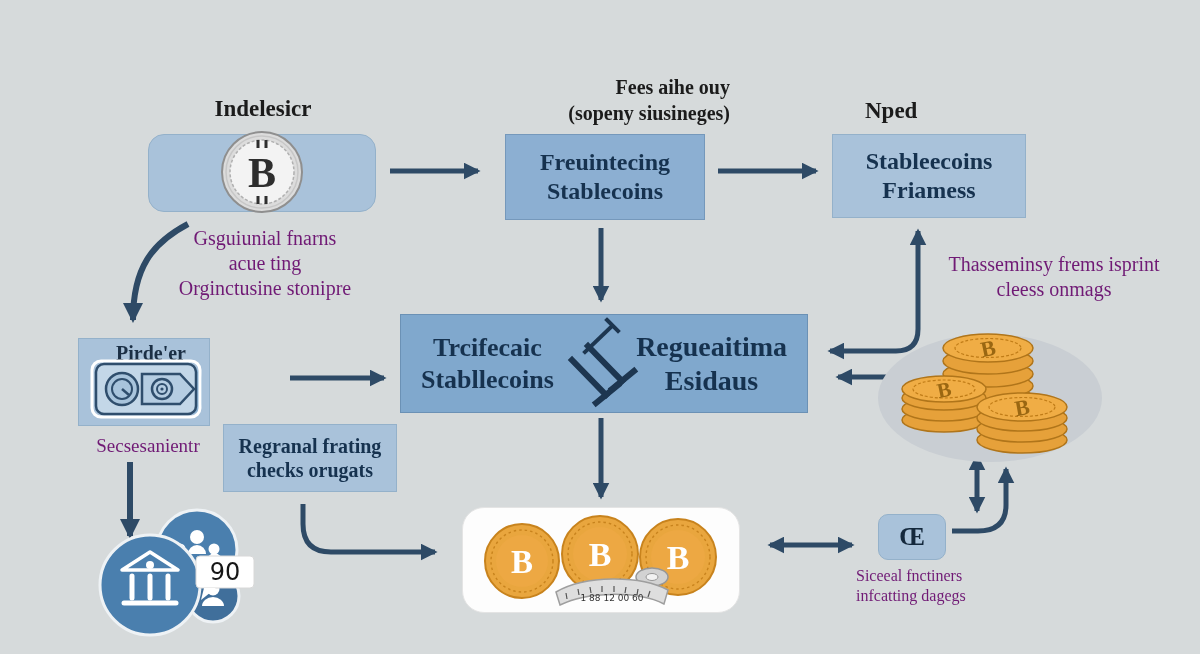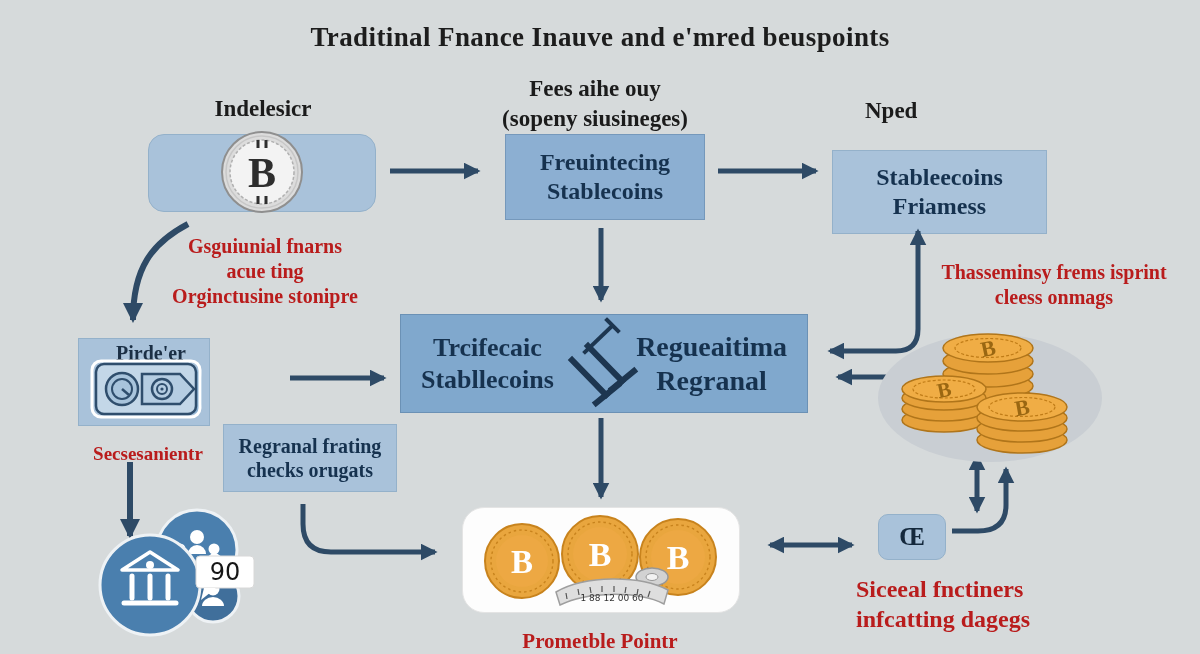--- a/index.html
+++ b/index.html
@@ -7,52 +7,51 @@
     position:relative; width:1200px; height:654px;
     background:#d6dadb; overflow:hidden;
     font-family:"Liberation Serif","DejaVu Serif",serif;
   }
   .abs { position:absolute; }
   .title {
     left:0; right:0; top:22px; text-align:center;
     font-size:27px; font-weight:bold; color:#1d1d1d; letter-spacing:.4px;
   }
   .lbl { font-weight:bold; color:#1b1b1b; }
-  .note { font-weight:bold; color:#b91c1c; line-height:1.25;margin-top:8px; }
+  .note { font-weight:normal; color:#701a75; line-height:1.25; }
   .bluebox { background:#a9c2da; border:1px solid #94b1ca; box-sizing:border-box; }
   .boxtext {
     display:flex; flex-direction:column; align-items:center; justify-content:center;
     font-weight:bold; color:#16324f; text-align:center; line-height:1.2; height:100%;
   }
   .overlay { position:absolute; left:0; top:0; pointer-events:none; }
 </style>
 </head>
 <body>
 
 <div class="stage">
 
-  <div class="abs title">Traditinal Fnance Inauve and e'mred beuspoints</div>
 
   <div class="abs lbl" style="left:150px;top:96px;width:226px;text-align:center;font-size:23px;">Indelesicr</div>
-  <div class="abs lbl" style="left:460px;top:74px;width:270px;text-align:center;font-size:23px;line-height:1.3;">
+  <div class="abs lbl" style="left:460px;top:74px;width:270px;text-align:right;font-size:20px;line-height:1.3;">
     <div>Fees aihe ouy</div>
     <div>(sopeny siusineges)</div>
   </div>
   <div class="abs lbl" style="left:865px;top:98px;font-size:23px;">Nped</div>
 
   <div class="abs bluebox" style="left:148px;top:134px;width:228px;height:78px;border-radius:16px;"></div>
 
   <div class="abs" style="left:505px;top:134px;width:198px;height:84px;background:#8cafd2;border:1px solid #7598bb;">
     <div class="boxtext" style="font-size:24px;">
       <div>Freuintecing</div>
       <div>Stablecoins</div>
     </div>
   </div>
 
-  <div class="abs bluebox" style="left:832px;top:134px;width:215px;height:84px;margin-top:16px;">
+  <div class="abs bluebox" style="left:832px;top:134px;width:194px;height:84px;">
     <div class="boxtext" style="font-size:24px;">
       <div>Stableecoins</div>
       <div>Friamess</div>
     </div>
   </div>
 
   <div class="abs note" style="left:120px;top:226px;width:290px;text-align:center;font-size:20px;">
     <div>Gsguiunial fnarns</div>
     <div>acue ting</div>
     <div>Orginctusine stonipre</div>
@@ -64,41 +63,40 @@
   <div class="abs note" style="left:62px;top:434px;width:172px;text-align:center;font-size:19px;">Secsesanientr</div>
 
   <div class="abs" style="left:400px;top:314px;width:408px;height:99px;background:#80a8cd;border:1px solid #6b91b5;display:flex;align-items:center;justify-content:space-between;padding:8px 20px;box-sizing:border-box;">
     <div class="boxtext" style="font-size:26px;height:auto;">
       <div>Trcifecaic</div>
       <div>Stabllecoins</div>
     </div>
     <div style="width:95px;height:95px;"></div>
     <div class="boxtext" style="font-size:28px;height:auto;">
       <div>Regueaitima</div>
-      <div>Regranal</div>
+      <div>Esidaus</div>
     </div>
   </div>
 
   <div class="abs bluebox" style="left:223px;top:424px;width:174px;height:68px;">
     <div class="boxtext" style="font-size:20px;">
       <div>Regranal frating</div>
       <div>checks orugats</div>
     </div>
   </div>
 
   <div class="abs note" style="left:928px;top:252px;width:252px;text-align:center;font-size:20px;">
     <div>Thasseminsy frems isprint</div>
     <div>cleess onmags</div>
   </div>
 
   <div class="abs" style="left:462px;top:507px;width:276px;height:104px;background:#fdfdfd;border:1px solid #e4e4e4;border-radius:22px;"></div>
-  <div class="abs note" style="left:470px;top:620px;width:260px;text-align:center;font-size:21px;">Prometble Pointr</div>
 
   <div class="abs bluebox" style="left:878px;top:514px;width:68px;height:46px;border-radius:10px;display:flex;align-items:center;justify-content:center;font-size:26px;font-weight:bold;color:#14283c;">Œ</div>
-  <div class="abs note" style="left:856px;top:566px;width:230px;font-size:24px;">
+  <div class="abs note" style="left:856px;top:566px;width:230px;font-size:16px;">
     <div>Siceeal fnctiners</div>
     <div>infcatting dagegs</div>
   </div>
 
   <svg class="overlay" width="1200" height="654" viewBox="0 0 1200 654">
     <defs>
       <marker id="ah" viewBox="0 0 10 10" refX="8.5" refY="5" markerWidth="3.4" markerHeight="3.4" orient="auto-start-reverse">
         <path d="M0,0 L10,5 L0,10 z" fill="#2e4a66"></path>
       </marker>
     </defs>

